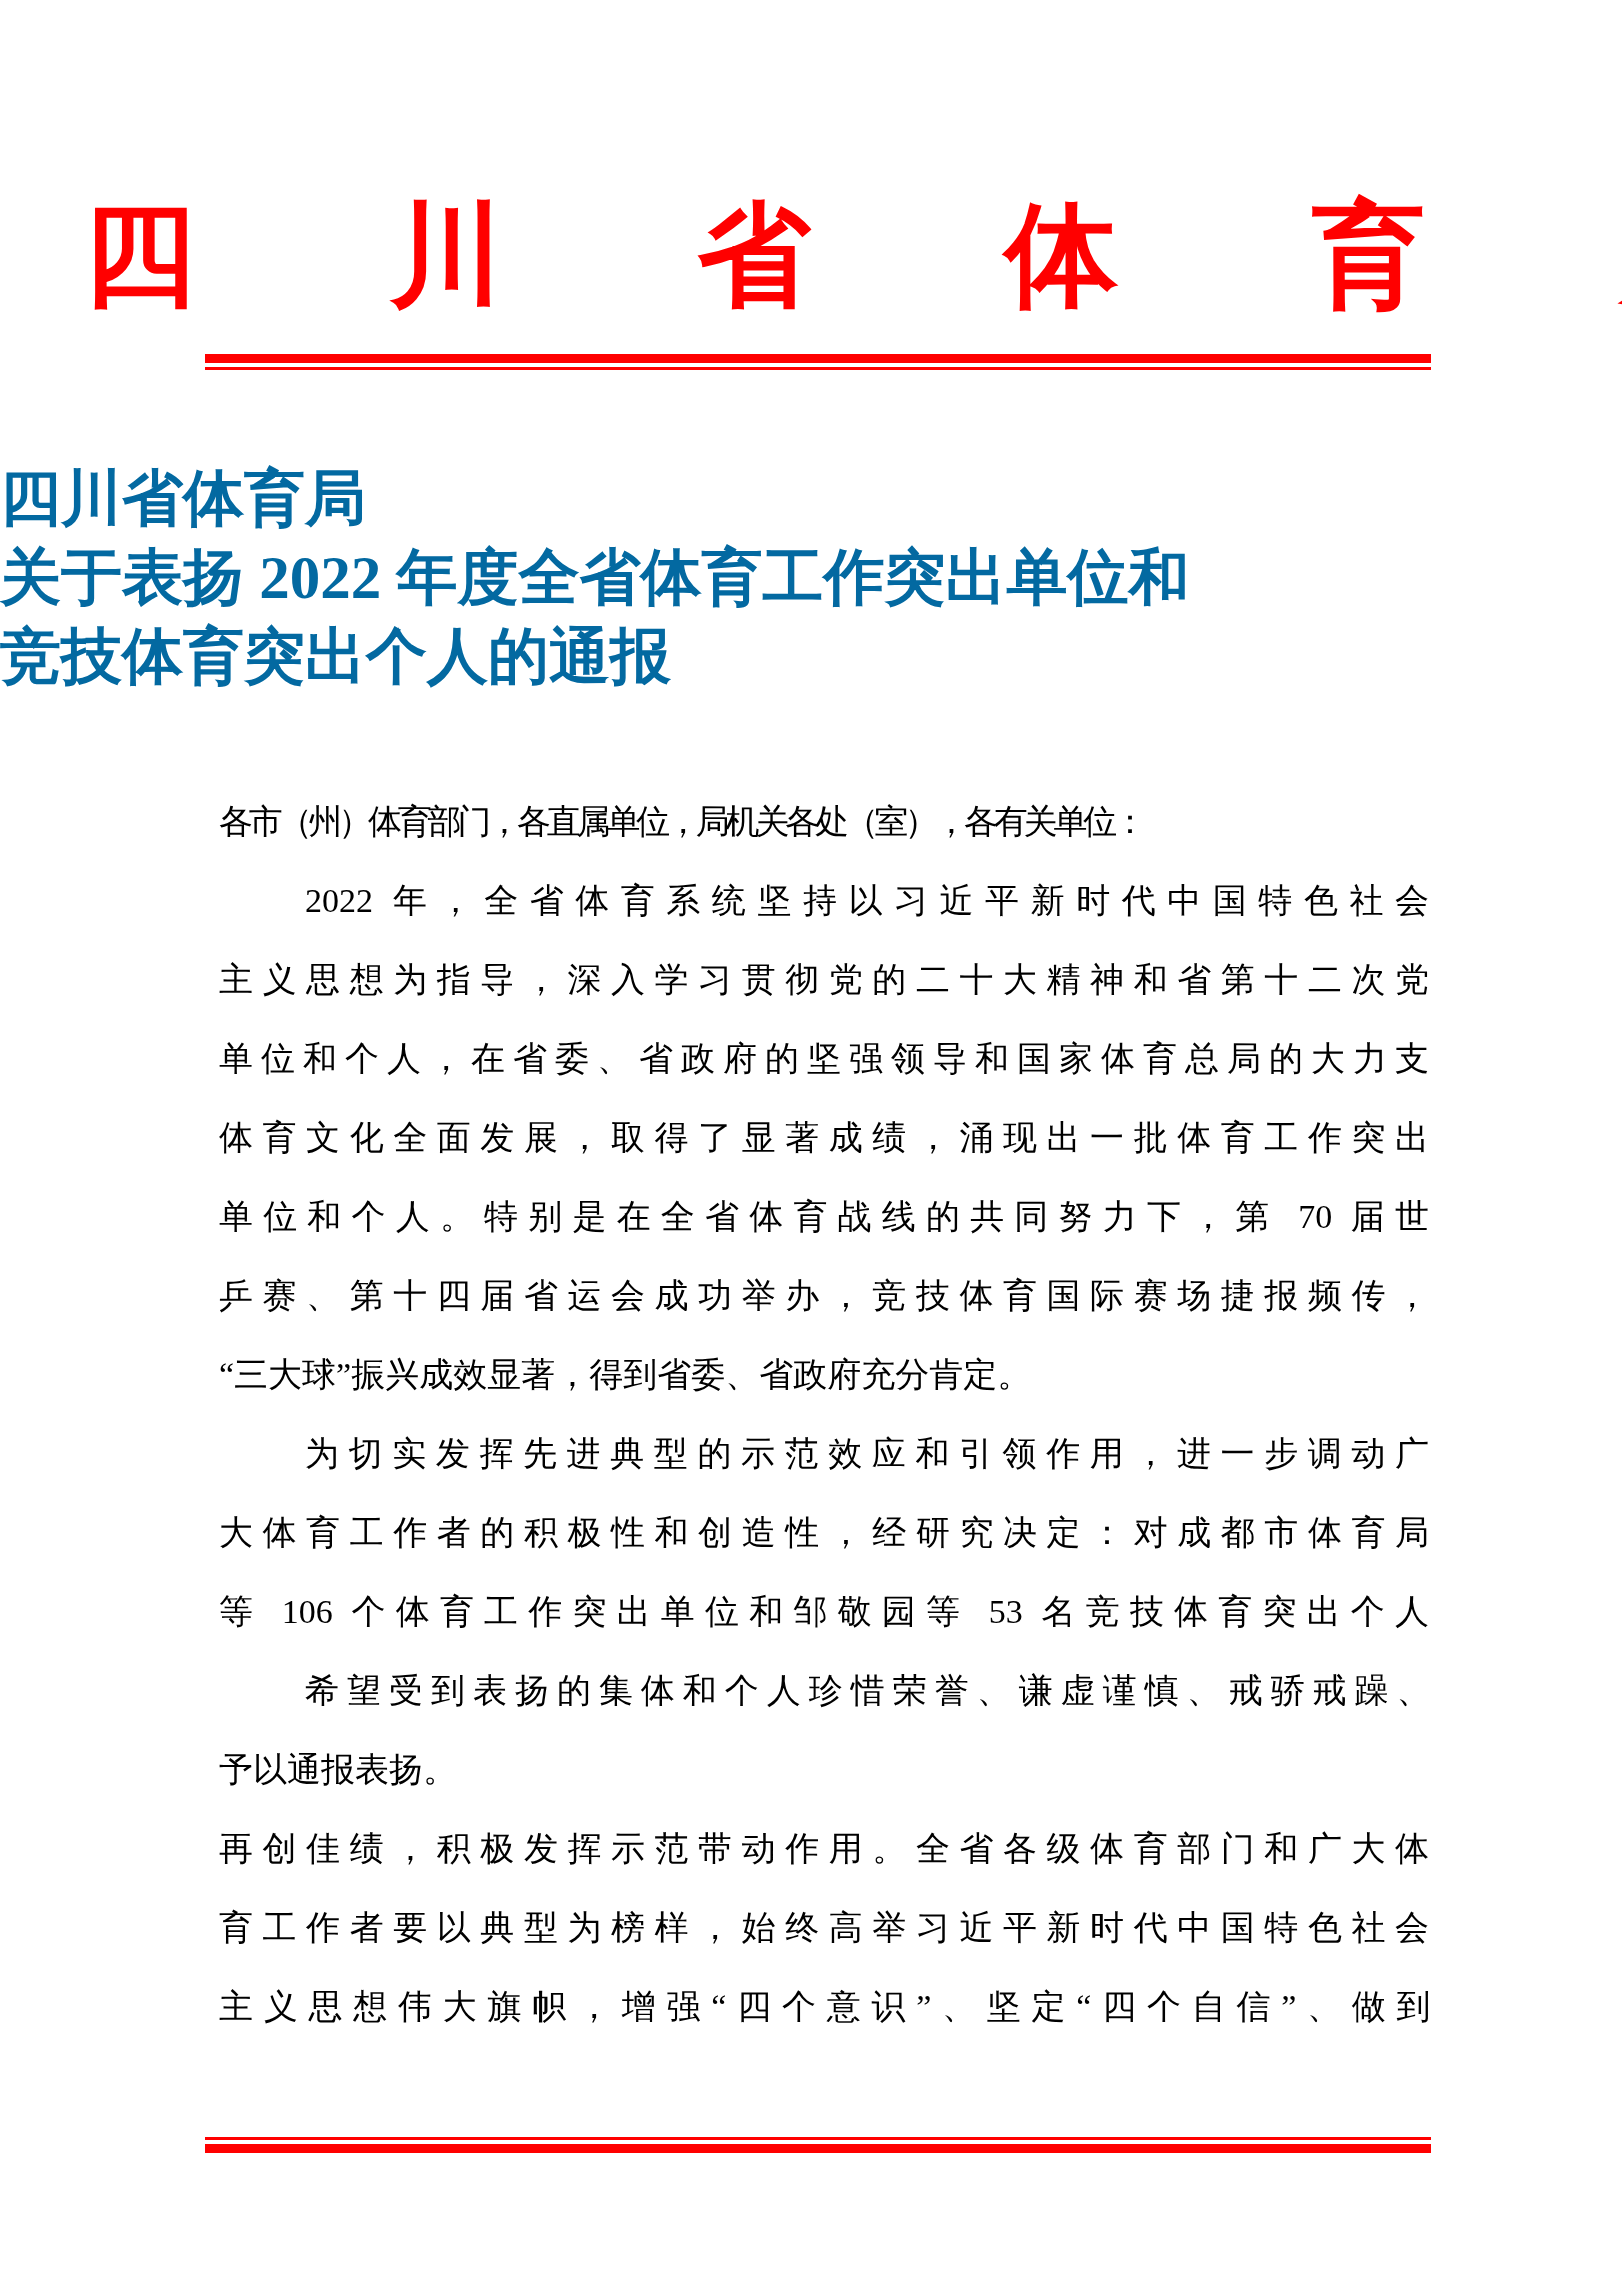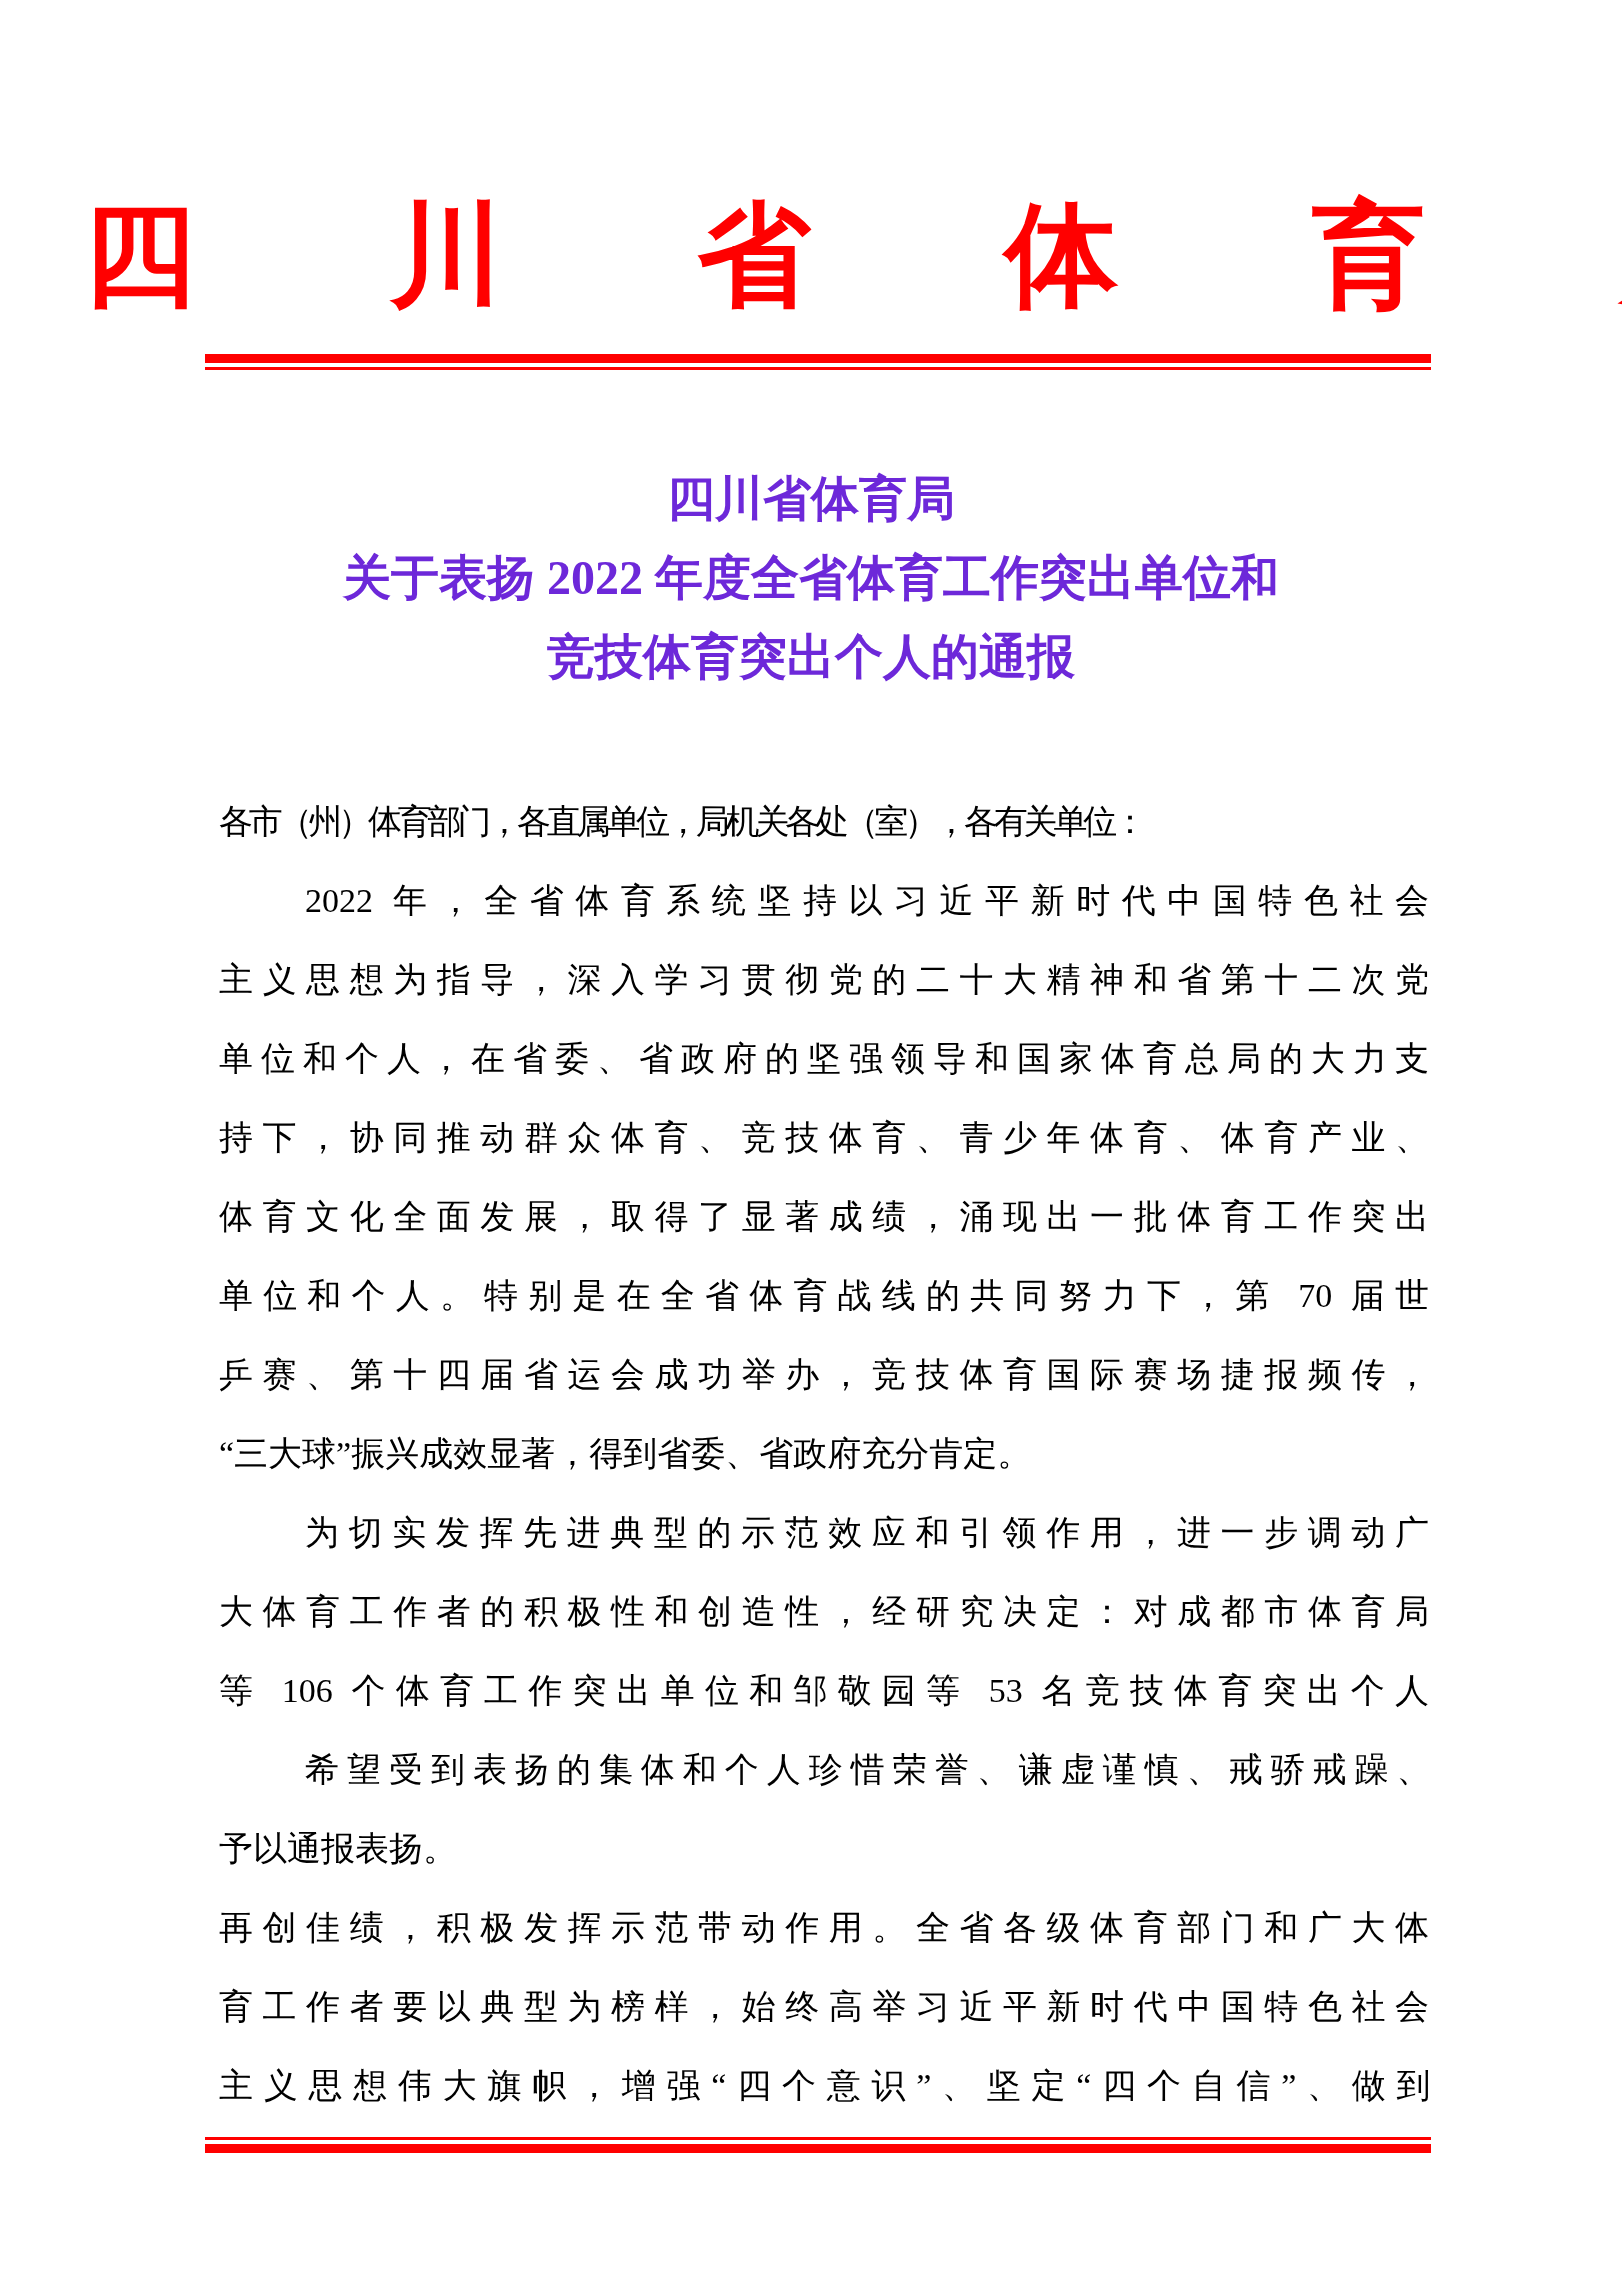--- a/index.html
+++ b/index.html
@@ -39,25 +39,24 @@
   .rule-thick { height: 8.8px; background: #ff0000; }
   .rule-thin  { height: 2.9px; background: #ff0000; }
   .rule-gap   { height: 3.9px; background: transparent; }
 
   
   .doc-title {
     position: absolute;
     top: 459px;
     left: 0;
     width: 100%;
-    text-align: center;
-    font-size: 48px;
+    font-size: 61px;
     line-height: 79px;
     font-weight: bold;
-    color: #6d28d9;
+    color: #0369a1;
   }
   .doc-title .tline { white-space: nowrap; }
 
   
   .doc-body {
     position: absolute;
     top: 782px;
     left: 219px;
     width: 1210px;
     font-size: 34px;
@@ -94,21 +93,20 @@
       <div class="tline">四川省体育局</div>
       <div class="tline">关于表扬 2022 年度全省体育工作突出单位和</div>
       <div class="tline">竞技体育突出个人的通报</div>
     </div>
 
   <div class="doc-body">
       <div class="bline no-stretch squeeze-lg">各市（州）体育部门，各直属单位，局机关各处（室），各有关单位：</div>
       <div class="bline indent">2022 年，全省体育系统坚持以习近平新时代中国特色社会</div>
       <div class="bline">主义思想为指导，深入学习贯彻党的二十大精神和省第十二次党</div>
       <div class="bline">单位和个人，在省委、省政府的坚强领导和国家体育总局的大力支</div>
-      <div class="bline">持下，协同推动群众体育、竞技体育、青少年体育、体育产业、</div>
       <div class="bline">体育文化全面发展，取得了显著成绩，涌现出一批体育工作突出</div>
       <div class="bline">单位和个人。特别是在全省体育战线的共同努力下，第 70 届世</div>
       <div class="bline">乒赛、第十四届省运会成功举办，竞技体育国际赛场捷报频传，</div>
       <div class="bline no-stretch">“三大球”振兴成效显著，得到省委、省政府充分肯定。</div>
       <div class="bline indent">为切实发挥先进典型的示范效应和引领作用，进一步调动广</div>
       <div class="bline">大体育工作者的积极性和创造性，经研究决定：对成都市体育局</div>
       <div class="bline">等 106 个体育工作突出单位和邹敬园等 53 名竞技体育突出个人</div>
       <div class="bline indent squeeze-sm">希望受到表扬的集体和个人珍惜荣誉、谦虚谨慎、戒骄戒躁、</div>
       <div class="bline no-stretch">予以通报表扬。</div>
       <div class="bline">再创佳绩，积极发挥示范带动作用。全省各级体育部门和广大体</div>

